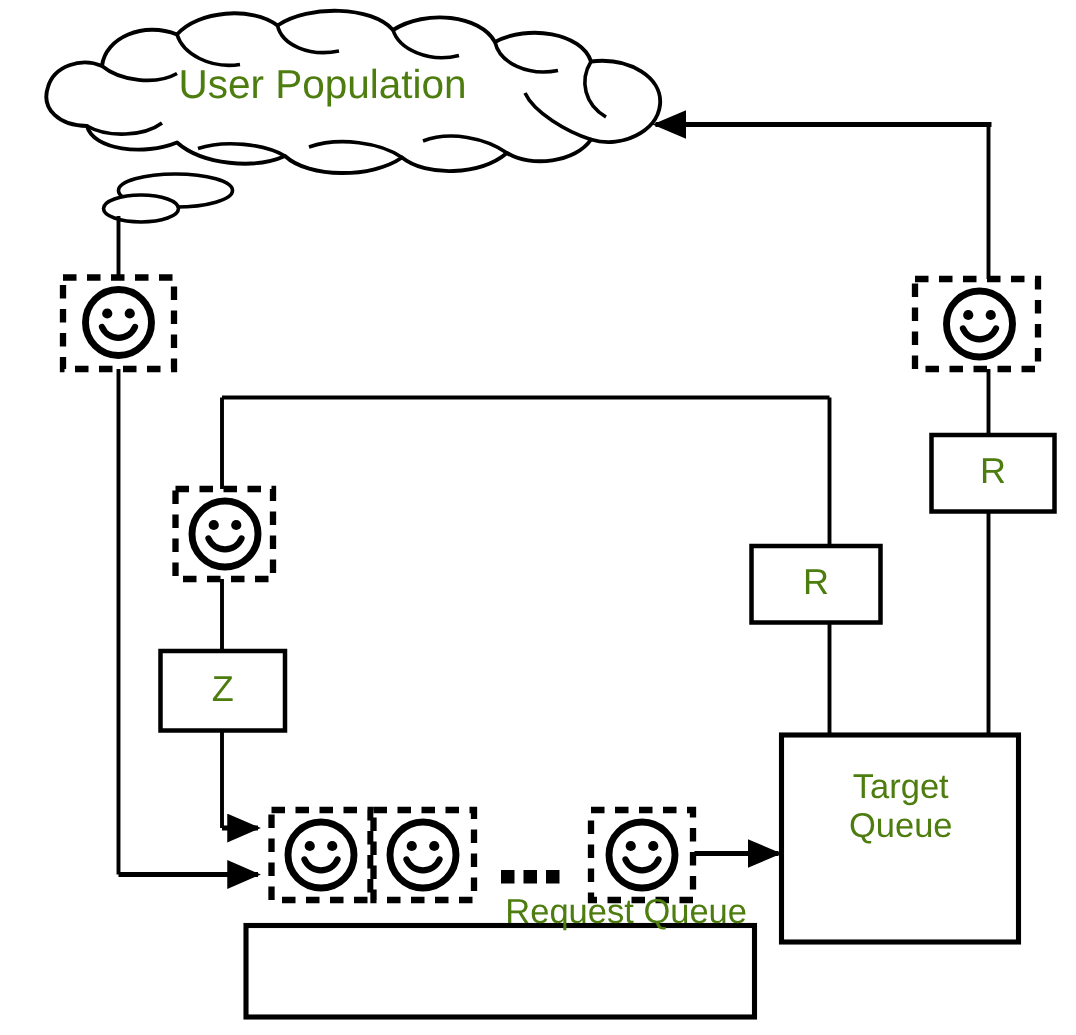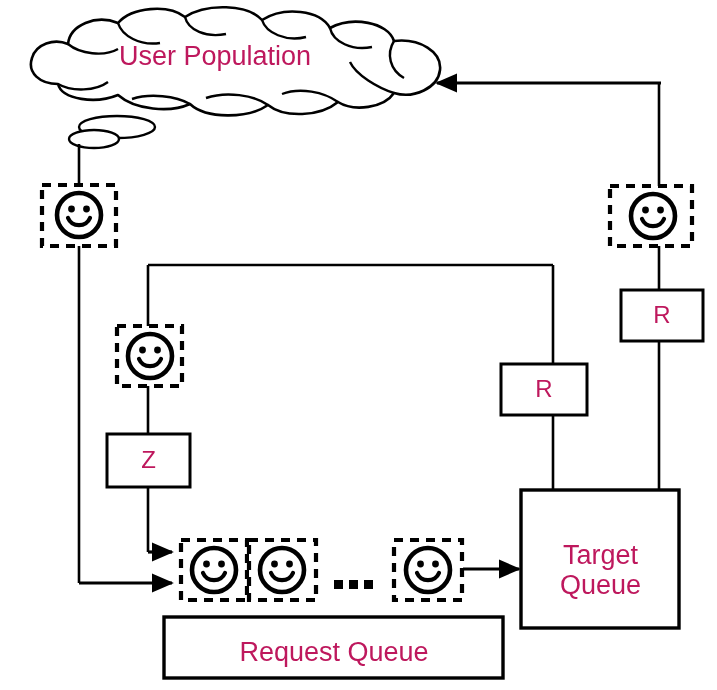--- a/index.html
+++ b/index.html
@@ -17,44 +17,45 @@
     background: #ffffff;
     overflow: hidden;
   }
   #diagram-svg {
     position: absolute;
     left: 0;
     top: 0;
   }
   .lbl {
     position: absolute;
-    color: #be185d;
+    color: #4d7c0f;
     font-family: "Liberation Sans", sans-serif;
     text-align: center;
     white-space: pre;
     line-height: 1.12;
     user-select: none;
   }
   #cloud-label {
     left: 95px;
     top: 41px;
     width: 240px;
     font-size: 27px;
   }
   #target-label {
     left: 528px;
-    top: 540px;
+    top: 512px;
     width: 145px;
-    font-size: 27px;
+    font-size: 23px;
   }
   #queue-label {
     left: 170px;
-    top: 637px;
+    top: 595px;
     width: 328px;
-    font-size: 27px;
+    font-size: 23px;
+    text-align: right;
   }
   #r-right-label {
     left: 621px;
     top: 302px;
     width: 82px;
     font-size: 24px;
   }
   #r-mid-label {
     left: 501px;
     top: 376px;

